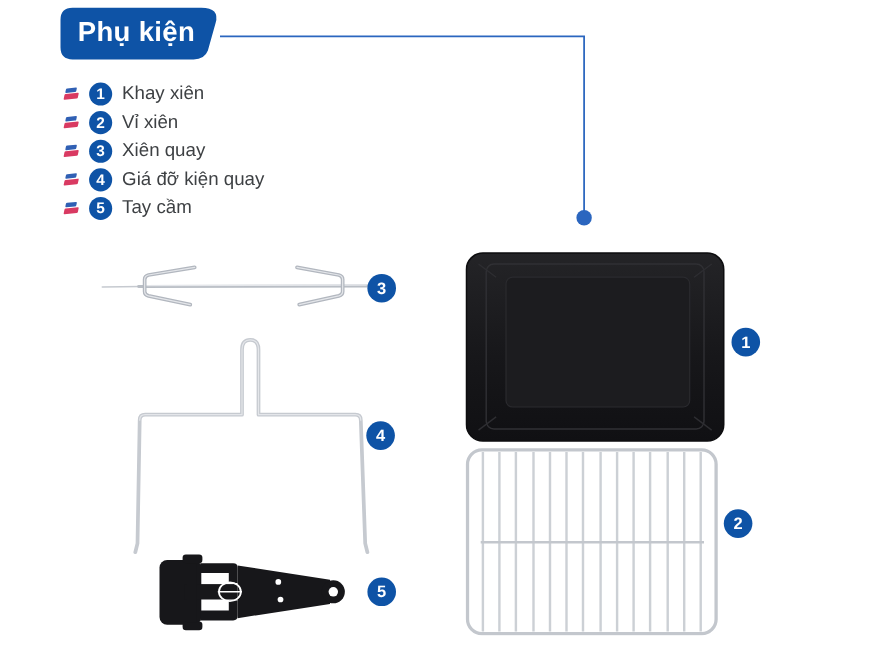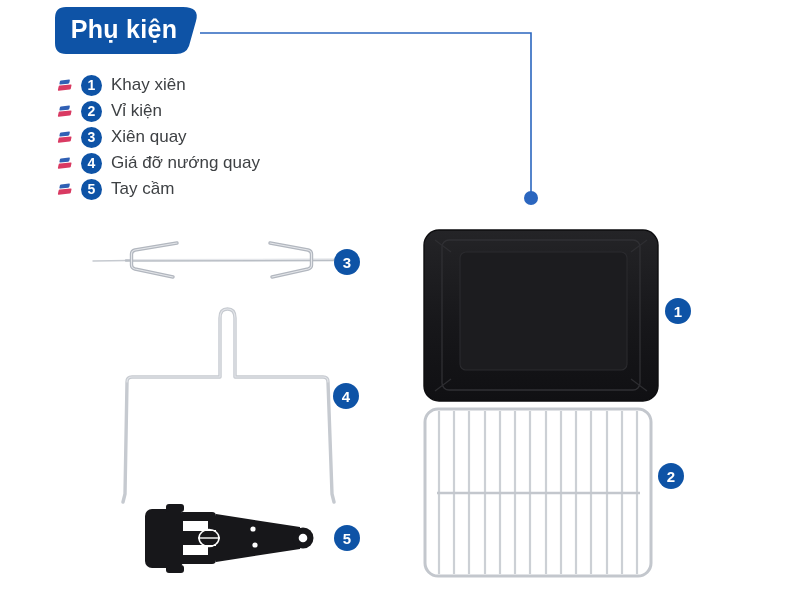--- a/index.html
+++ b/index.html
@@ -82,37 +82,37 @@
         </span>
       <span class="num-circle">1</span>
       <span class="legend-label">Khay xiên</span>
     </div>
     <div class="legend-row">
       <span class="logo">
           <span class="lb"></span>
           <span class="lr"></span>
         </span>
       <span class="num-circle">2</span>
-      <span class="legend-label">Vỉ kiện</span>
+      <span class="legend-label">Vỉ xiên</span>
     </div>
     <div class="legend-row">
       <span class="logo">
           <span class="lb"></span>
           <span class="lr"></span>
         </span>
       <span class="num-circle">3</span>
       <span class="legend-label">Xiên quay</span>
     </div>
     <div class="legend-row">
       <span class="logo">
           <span class="lb"></span>
           <span class="lr"></span>
         </span>
       <span class="num-circle">4</span>
-      <span class="legend-label">Giá đỡ nướng quay</span>
+      <span class="legend-label">Giá đỡ kiện quay</span>
     </div>
     <div class="legend-row">
       <span class="logo">
           <span class="lb"></span>
           <span class="lr"></span>
         </span>
       <span class="num-circle">5</span>
       <span class="legend-label">Tay cầm</span>
     </div>
   </div>

